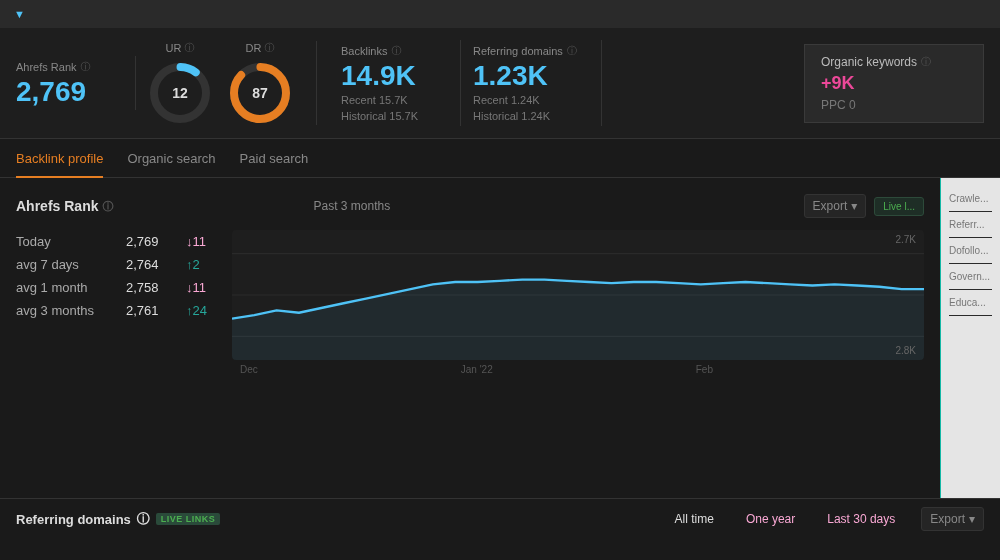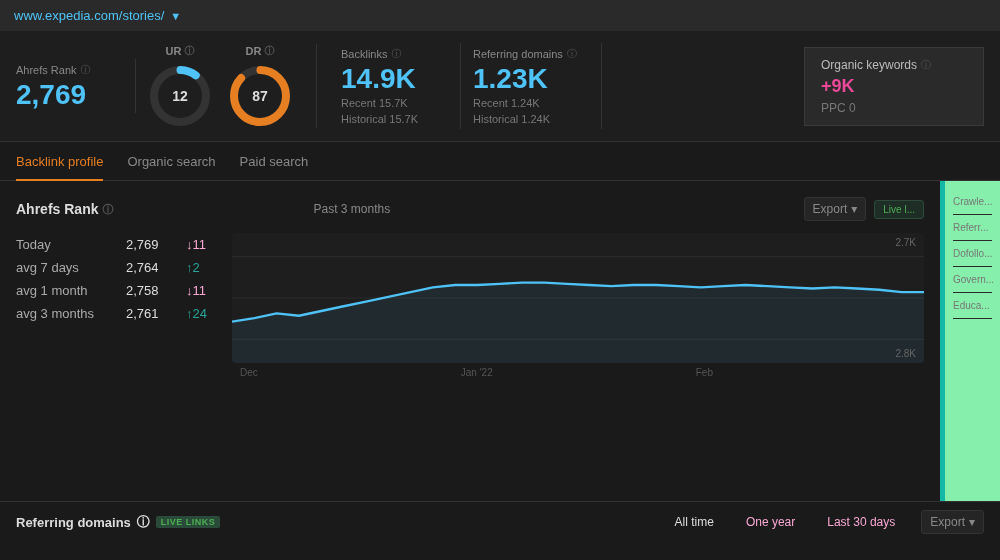--- a/index.html
+++ b/index.html
@@ -86,21 +86,20 @@
       flex-direction: column;
       align-items: center;
     }
     .gauge-label {
       font-size: 11px;
       color: #888;
       margin-bottom: 6px;
       display: flex;
       align-items: center;
       gap: 3px;
-      font-weight: bold;
     }
     .gauge-label .info-icon { color: #555; font-size: 10px; }
 
     
     .gauge-svg { width: 64px; height: 64px; }
 
     
     .organic-block {
       background: #2a2a2a;
       border: 1px solid #3a3a3a;
@@ -152,22 +151,22 @@
     }
 
     .left-panel {
       width: 940px;
       padding: 16px;
       overflow: hidden;
     }
 
     .right-panel {
       width: 60px;
-      background: #86efac;
-      border-left: 5px solid #14b8a6;
+      background: #e5e5e5;
+      border-left: 1px solid #14b8a6;
       padding: 8px;
       font-size: 11px;
       color: #888;
     }
 
     
     .section-header {
       display: flex;
       justify-content: space-between;
       align-items: center;
@@ -298,21 +297,20 @@
       color: #777;
       padding: 6px 0;
       border-bottom: 1px solid #2a2a2a;
       line-height: 1.3;
     }
   </style>
 </head>
 <body>
 
 <div class="url-bar">
-  <span class="url-text">www.expedia.com/stories/</span>
   <span class="url-dropdown-icon">▼</span>
 </div>
 
 <div class="stats-row">
 
   <div class="stat-block divider">
     <div class="stat-label">
       <span>Ahrefs Rank</span>
       <span class="info-icon">ⓘ</span>
     </div>

